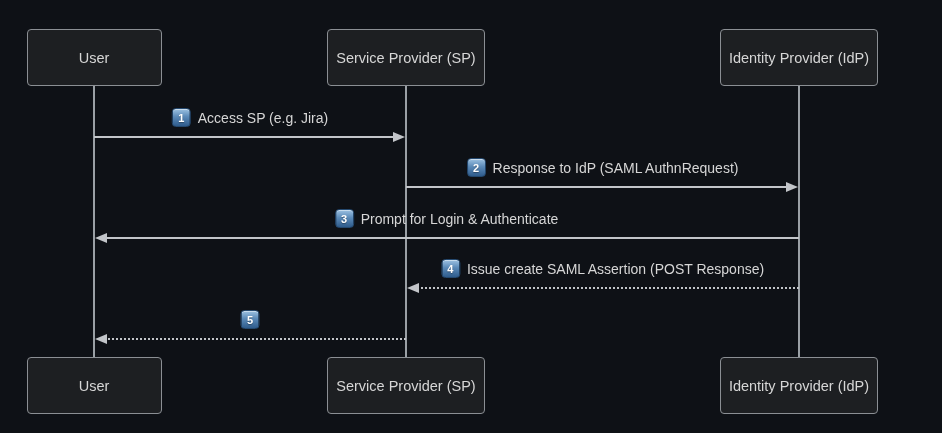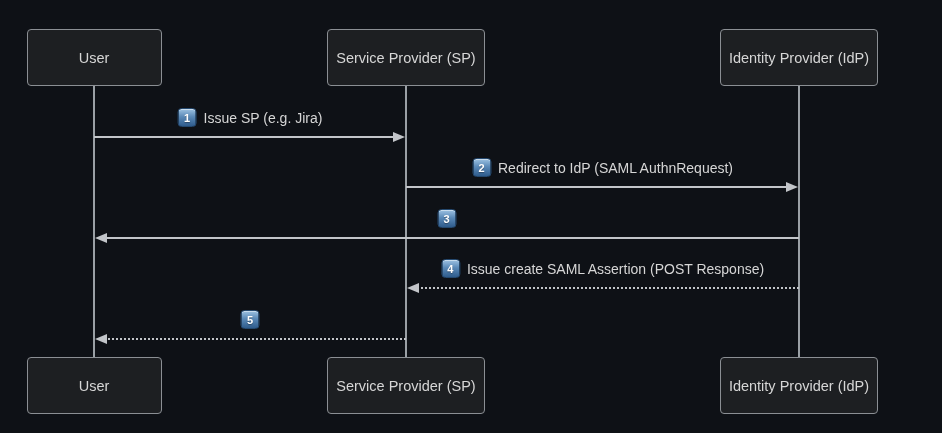--- a/index.html
+++ b/index.html
@@ -79,32 +79,33 @@
     <div class="lifeline" style="left: 405px; top: 86px; height: 271px;"></div>
     <div class="actor-box" style="left: 327px; width: 158px; top: 29px;">Service Provider (SP)</div>
     <div class="actor-box" style="left: 327px; width: 158px; top: 357px;">Service Provider (SP)</div>
     <div class="lifeline" style="left: 798px; top: 86px; height: 271px;"></div>
     <div class="actor-box" style="left: 720px; width: 158px; top: 29px;">Identity Provider (IdP)</div>
     <div class="actor-box" style="left: 720px; width: 158px; top: 357px;">Identity Provider (IdP)</div>
     <div class="msg-line solid" style="top: 136px; left: 94px; width: 302px;"></div>
     <div class="arrow-head right" style="top: 132px; left: 393px;"></div>
     <div class="msg-label" style="left: 250px; top: 108px;">
       <span class="num-badge">1</span>
-      <span>Issue SP (e.g. Jira)</span>
+      <span>Access SP (e.g. Jira)</span>
     </div>
     <div class="msg-line solid" style="top: 186px; left: 406px; width: 383px;"></div>
     <div class="arrow-head right" style="top: 182px; left: 786px;"></div>
     <div class="msg-label" style="left: 602.5px; top: 158px;">
       <span class="num-badge">2</span>
-      <span>Redirect to IdP (SAML AuthnRequest)</span>
+      <span>Response to IdP (SAML AuthnRequest)</span>
     </div>
     <div class="msg-line solid" style="top: 237px; left: 104px; width: 695px;"></div>
     <div class="arrow-head left" style="top: 233px; left: 95px;"></div>
     <div class="msg-label" style="left: 446.5px; top: 209px;">
       <span class="num-badge">3</span>
+      <span>Prompt for Login &amp; Authenticate</span>
     </div>
     <div class="msg-line dotted" style="top: 287px; left: 416px; width: 383px;"></div>
     <div class="arrow-head left" style="top: 283px; left: 407px;"></div>
     <div class="msg-label" style="left: 602.5px; top: 259px;">
       <span class="num-badge">4</span>
       <span>Issue create SAML Assertion (POST Response)</span>
     </div>
     <div class="msg-line dotted" style="top: 338px; left: 104px; width: 302px;"></div>
     <div class="arrow-head left" style="top: 334px; left: 95px;"></div>
     <div class="msg-label" style="left: 250px; top: 310px;">

